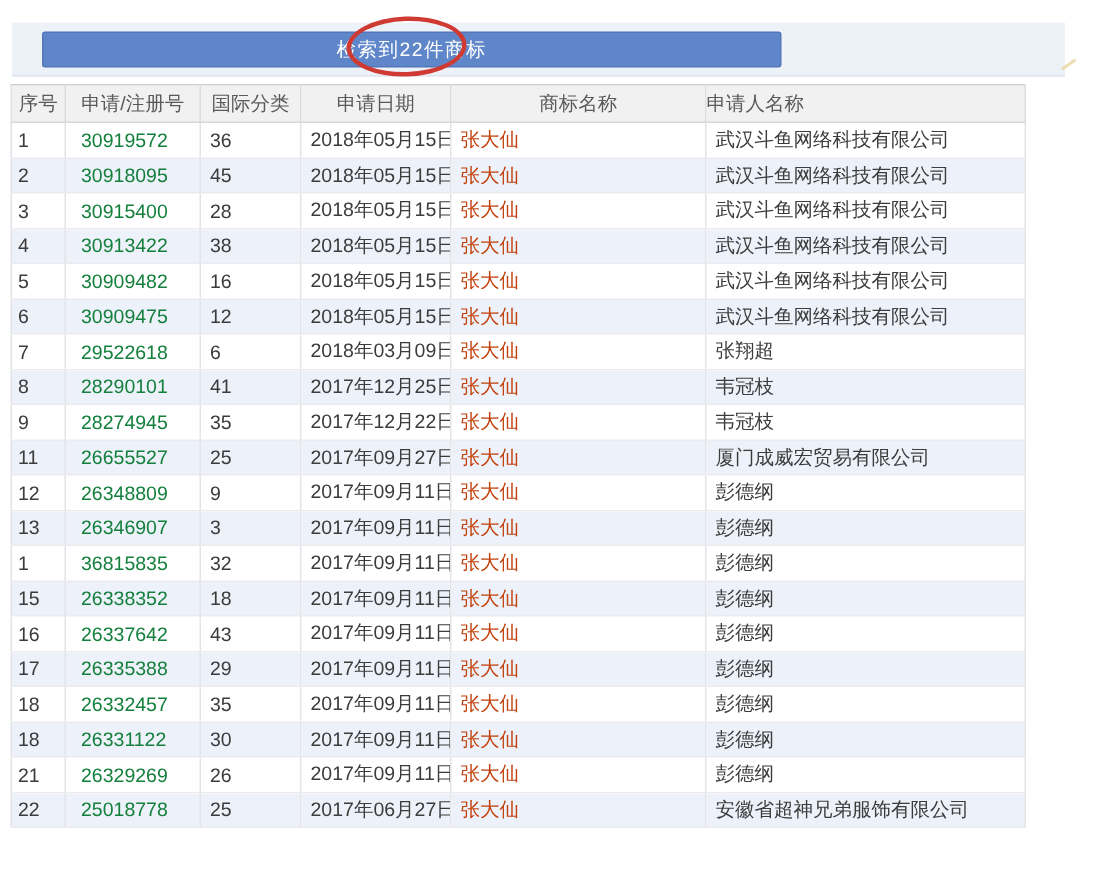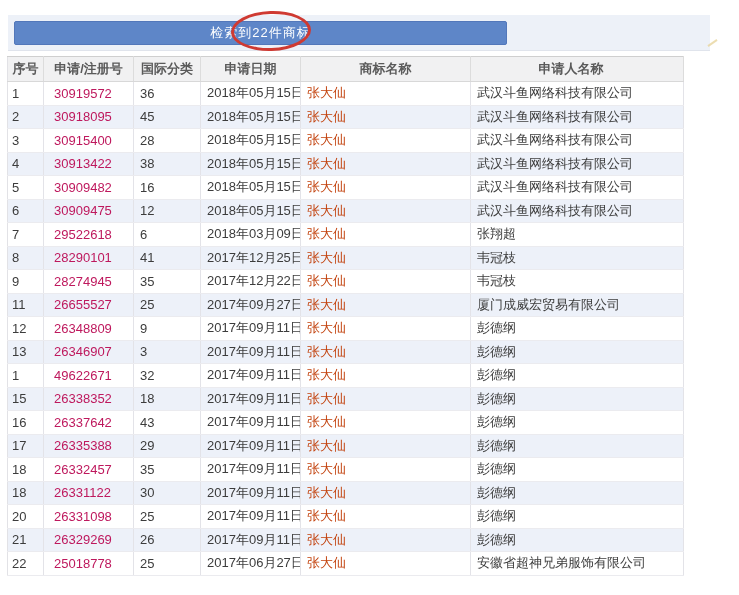--- a/index.html
+++ b/index.html
@@ -5,21 +5,21 @@
   html,body { margin:0; padding:0; }
   body {
     width:739px; height:595px; background:#ffffff; overflow:hidden; position:relative;
     font-family:"Liberation Sans","DejaVu Sans",sans-serif;
   }
   .banner-strip {
     position:absolute; left:8px; top:15px; width:702px; height:35px;
     background:#edf1f8; border-bottom:1px solid #e0e4ec;
   }
   .banner-btn {
-    position:absolute; left:6px; top:6px; width:491px; height:22px;
+    position:absolute; left:20px; top:6px; width:491px; height:22px;
     background:#5e86c8; border:1px solid #5277ba; border-radius:2px;
     color:#ffffff; font-size:13px; line-height:22px; text-align:center;
     letter-spacing:1px; cursor:pointer;
   }
   .red-ellipse {
     position:absolute; left:231px; top:11px; width:74px; height:34px;
     border:3px solid #cf3a32; border-radius:50%;
     transform:rotate(-2deg); pointer-events:none; z-index:5;
   }
   .deco-mark {
@@ -31,37 +31,37 @@
     border-collapse:collapse; table-layout:fixed; font-size:13px;
     border-left:1px solid #e2e2e6; border-right:1px solid #eceef2;
   }
   .results-table col.c0 { width:36px; }
   .results-table col.c1 { width:90px; }
   .results-table col.c2 { width:67px; }
   .results-table col.c3 { width:100px; }
   .results-table col.c4 { width:170px; }
   .results-table col.c5 { width:213px; }
   .results-table th {
-    height:24px; background:#f1f1f2; color:#5a5a5a; font-weight:bold;
+    height:24px; background:#f1f1f2; color:#5a5a5a; font-weight:normal;
     text-align:center; font-size:13px;
     border-top:1px solid #cfcfcf; border-bottom:1px solid #d8d8d8;
     border-right:1px solid #dcdcdc; padding:0;
     white-space:nowrap; overflow:hidden;
   }
-  .results-table th.c5 { text-align:center; padding-right:12px; }
+  .results-table th.c5 { text-align:left; padding-right:12px; }
   .results-table td {
     height:22.5px; color:#3c3c3c; text-align:left; padding:0 0 0 6px;
     border-right:1px solid #e3e3e8; border-bottom:1px solid #ebebef;
     white-space:nowrap; overflow:hidden;
   }
   .results-table td.c0 { padding-left:4px; }
   .results-table td.c1 { padding-left:10px; }
   .results-table tbody tr:nth-child(even) td { background:#edf1f9; }
   .results-table a { text-decoration:none; cursor:pointer; }
-  .results-table a.num-link { color:#be185d;margin-top:38px; }
+  .results-table a.num-link { color:#15803d;margin-top:38px; }
   .results-table a.tm-link  { color:#c2410c; }
 </style>
 </head>
 <body>
 
 <div class="banner-strip">
   <div class="banner-btn">检索到22件商标</div>
   <span class="deco-mark"></span>
 </div>
 
@@ -178,21 +178,21 @@
       <tr>
         <td class="c0">13</td>
         <td class="c1"><a class="num-link">26346907</a></td>
         <td class="c2">3</td>
         <td class="c3">2017年09月11日</td>
         <td class="c4"><a class="tm-link">张大仙</a></td>
         <td class="c5">彭德纲</td>
       </tr>
       <tr>
         <td class="c0">1</td>
-        <td class="c1"><a class="num-link">49622671</a></td>
+        <td class="c1"><a class="num-link">36815835</a></td>
         <td class="c2">32</td>
         <td class="c3">2017年09月11日</td>
         <td class="c4"><a class="tm-link">张大仙</a></td>
         <td class="c5">彭德纲</td>
       </tr>
       <tr>
         <td class="c0">15</td>
         <td class="c1"><a class="num-link">26338352</a></td>
         <td class="c2">18</td>
         <td class="c3">2017年09月11日</td>
@@ -220,28 +220,20 @@
         <td class="c1"><a class="num-link">26332457</a></td>
         <td class="c2">35</td>
         <td class="c3">2017年09月11日</td>
         <td class="c4"><a class="tm-link">张大仙</a></td>
         <td class="c5">彭德纲</td>
       </tr>
       <tr>
         <td class="c0">18</td>
         <td class="c1"><a class="num-link">26331122</a></td>
         <td class="c2">30</td>
-        <td class="c3">2017年09月11日</td>
-        <td class="c4"><a class="tm-link">张大仙</a></td>
-        <td class="c5">彭德纲</td>
-      </tr>
-      <tr>
-        <td class="c0">20</td>
-        <td class="c1"><a class="num-link">26331098</a></td>
-        <td class="c2">25</td>
         <td class="c3">2017年09月11日</td>
         <td class="c4"><a class="tm-link">张大仙</a></td>
         <td class="c5">彭德纲</td>
       </tr>
       <tr>
         <td class="c0">21</td>
         <td class="c1"><a class="num-link">26329269</a></td>
         <td class="c2">26</td>
         <td class="c3">2017年09月11日</td>
         <td class="c4"><a class="tm-link">张大仙</a></td>

